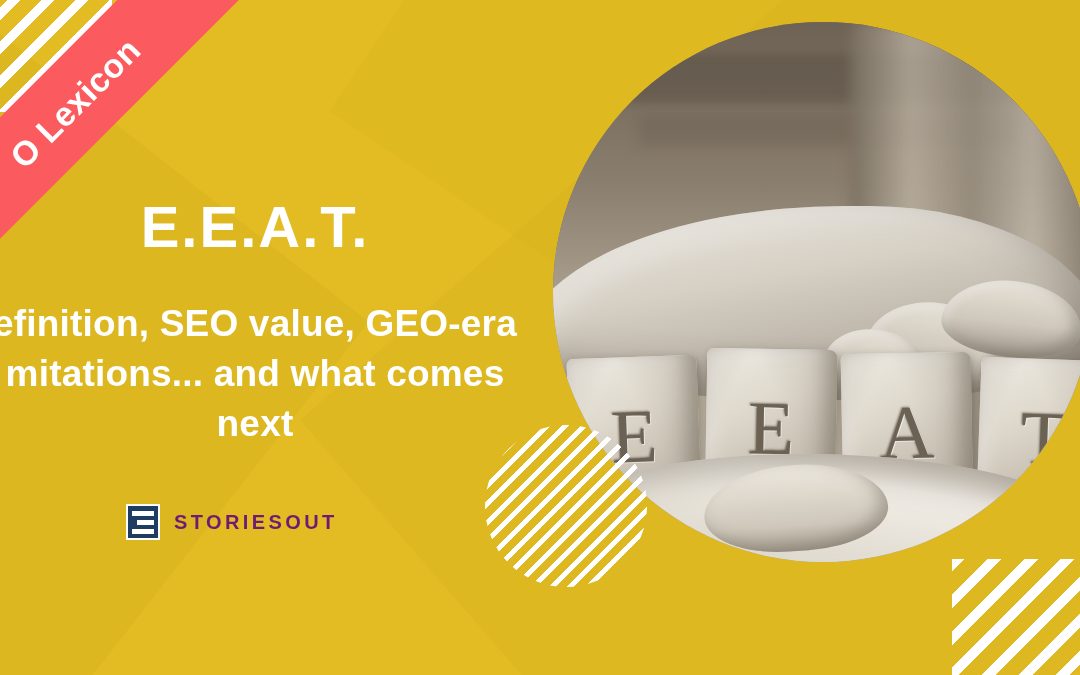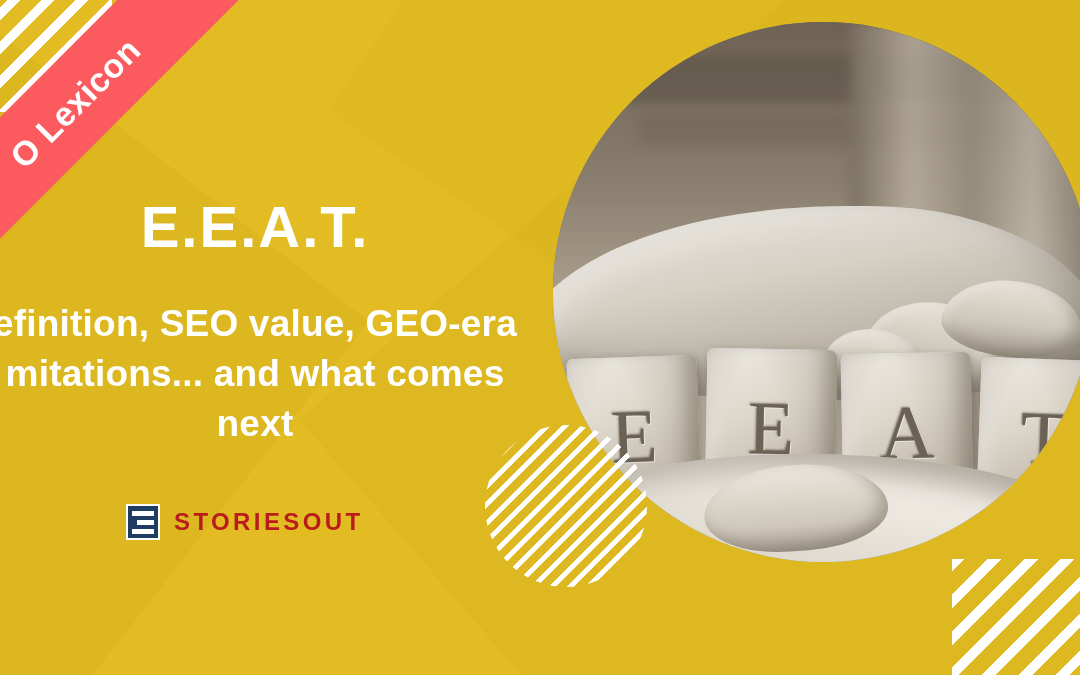--- a/index.html
+++ b/index.html
@@ -267,22 +267,22 @@
     padding:4px 4px;
   }
   .logo-bar {
     height:5px;
     background:#FFFFFF;
   }
   .logo-bar.b1 { width:100%; }
   .logo-bar.b2 { width:78%; align-self:flex-end; }
   .logo-bar.b3 { width:100%; }
   .logo-text {
-    color:#b91c1c;
-    font-size:24px;
+    color:#701a75;
+    font-size:20px;
     font-weight:700;
     letter-spacing:3.4px;
   }
 </style>
 </head>
 <body>
 
 <div id="banner">
 
   <div class="wedge wedge-a"></div>

